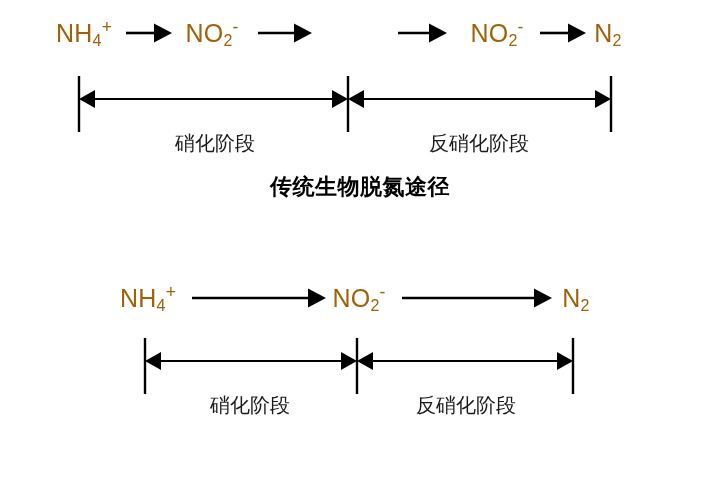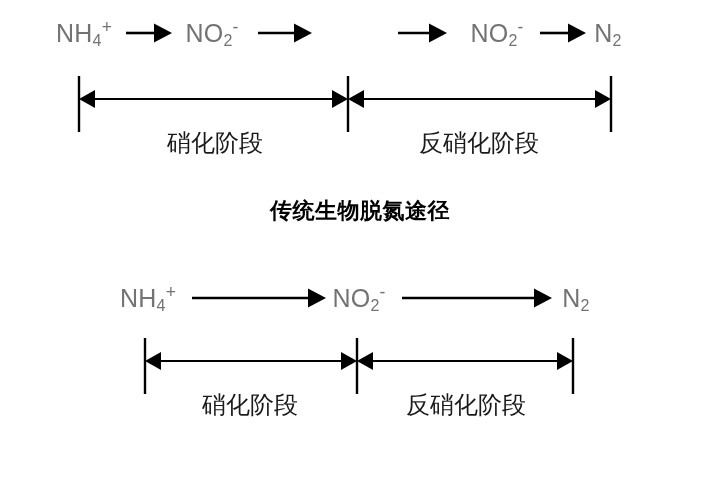--- a/index.html
+++ b/index.html
@@ -31,21 +31,21 @@
   }
   .species {
     position: absolute;
     font-size: 25px;
     font-weight: 400;
     letter-spacing: 0.2px;
     white-space: nowrap;
     line-height: 46px;
     transform: translateX(-50%);
     text-align: center;
-    color: #737373;
+    color: #a16207;
   }
   .species sub {
     font-size: 0.64em;
     vertical-align: -0.22em;
     line-height: 0;
   }
   .species sup {
     font-size: 0.70em;
     vertical-align: 0.52em;
     line-height: 0;
@@ -57,21 +57,21 @@
     overflow: visible;
   }
   .axis-svg {
     position: absolute;
     left: 0;
     overflow: visible;
   }
 
   .stage-label {
     position: absolute;
-    font-size: 24px;
+    font-size: 20px;
     line-height: 26px;
     white-space: nowrap;
     transform: translateX(-50%);
     color: #1a1a1a;
     font-family: "DejaVu Sans", "Liberation Sans", sans-serif;
   }
 
   .caption {
     position: absolute;
     width: 720px;
@@ -120,21 +120,21 @@
       <polygon points="79,23 95,14 95,32" fill="#000000"></polygon>
       <polygon points="348,23 332,14 332,32" fill="#000000"></polygon>
       <line x1="362" y1="23" x2="597" y2="23" stroke="#000000" stroke-width="2.2"></line>
       <polygon points="348,23 364,14 364,32" fill="#000000"></polygon>
       <polygon points="611,23 595,14 595,32" fill="#000000"></polygon>
     </svg>
 
   <div class="stage-label" id="t-lbl-0" style="top: 130px; left: 215px;">硝化阶段</div>
   <div class="stage-label" id="t-lbl-1" style="top: 130px; left: 479px;">反硝化阶段</div>
 
-  <div class="caption" style="top:196px">传统生物脱氮途径</div>
+  <div class="caption" style="top:172px">传统生物脱氮途径</div>
 </div>
 
 <div class="diagram" id="pathway-shortcut">
 
   <div class="formula-row" style="top:25px">
 
     <span class="species" id="s-sp-0" style="left: 148px;"><span>NH</span><sub>4</sub><sup>+</sup></span>
 
     <span class="species" id="s-sp-1" style="left: 359px;"><span>NO</span><sub>2</sub><sup>-</sup></span>
 

